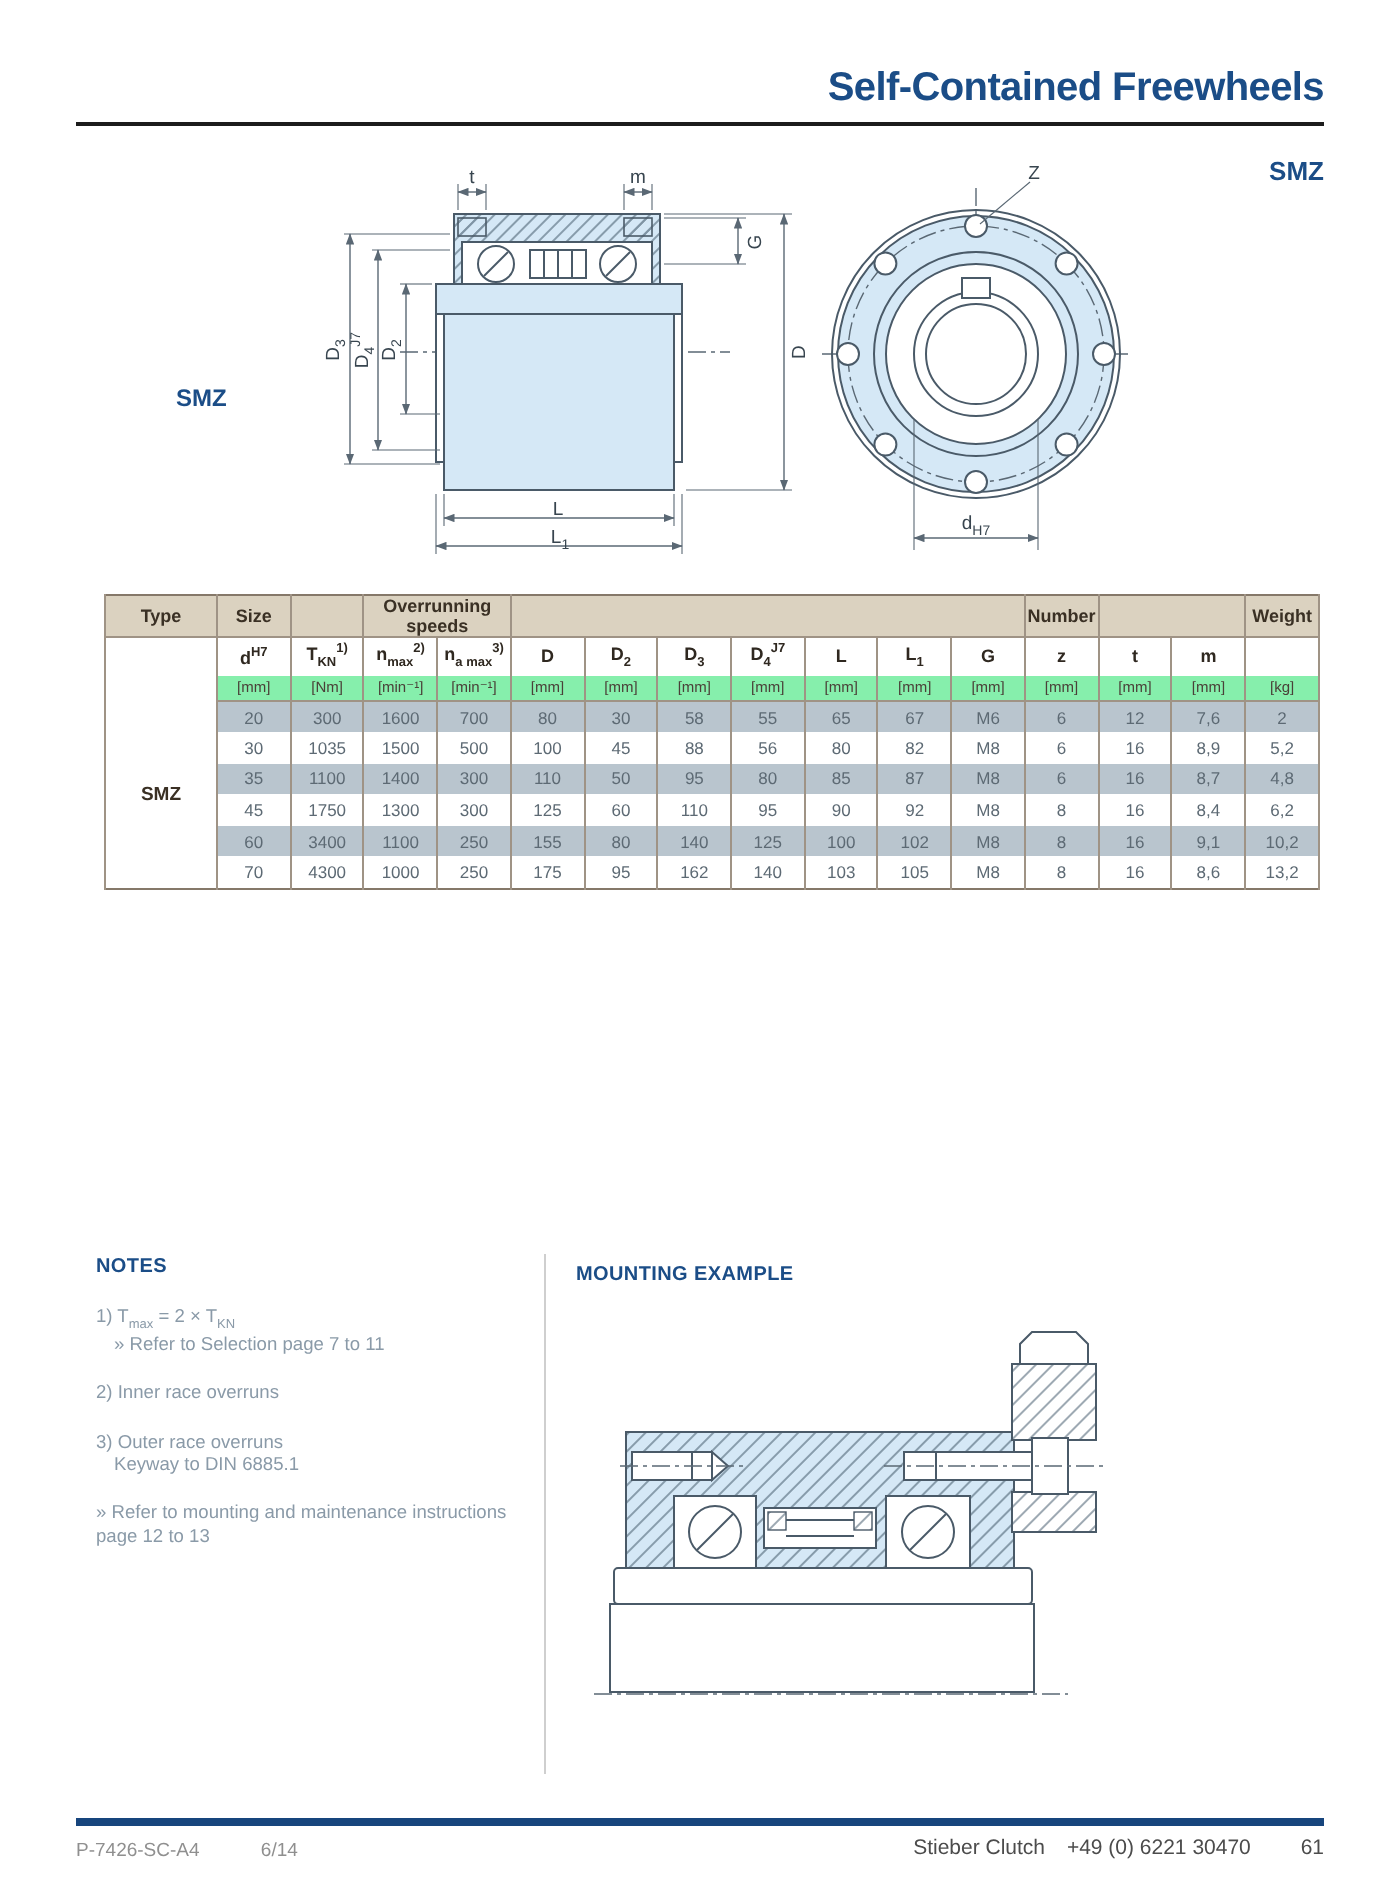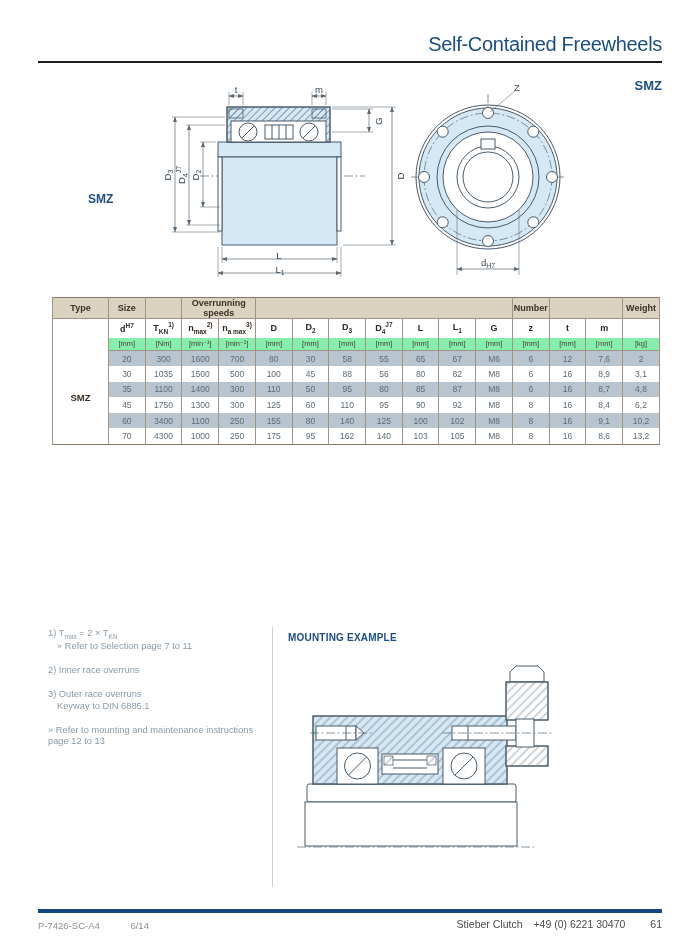--- a/index.html
+++ b/index.html
@@ -1,21 +1,21 @@
 <!DOCTYPE html>
 <html><head>
 <meta charset="utf-8">
 <style>
   * { margin:0; padding:0; box-sizing:border-box; }
   html,body { background:#ffffff; }
   body { font-family:"Liberation Sans","DejaVu Sans",sans-serif; }
   .sheet { position:relative; width:700px; height:950px; background:#fff; overflow:hidden; }
 
   
-  .page-title { position:absolute; top:33px; right:38px; font-size:20px; font-weight:normal;
+  .page-title { position:absolute; top:33px; right:38px; font-size:20px; font-weight:bold;
                 color:#1b4d87; letter-spacing:-0.3px; }
   .title-rule { position:absolute; top:61px; left:38px; width:624px; height:2px; background:#1c1c1c; }
   .series-top { position:absolute; top:78px; right:38px; font-size:13px; font-weight:bold; color:#1b4d87; }
   .series-left { position:absolute; top:192px; left:88px; font-size:12px; font-weight:bold; color:#1b4d87; }
 
   
   svg.draw { position:absolute; overflow:visible; }
   .s  { stroke:#4a5a68; stroke-width:1; fill:none; }
   .fw { fill:#ffffff; stroke:#4a5a68; stroke-width:1; }
   .fb { fill:#d5e8f6; stroke:#4a5a68; stroke-width:1; }
@@ -327,21 +327,21 @@
           <td>100</td>
           <td>45</td>
           <td>88</td>
           <td>56</td>
           <td>80</td>
           <td>82</td>
           <td>M8</td>
           <td>6</td>
           <td>16</td>
           <td>8,9</td>
-          <td>3,1</td>
+          <td>5,2</td>
         </tr>
         <tr class="alt">
           <td>35</td>
           <td>1100</td>
           <td>1400</td>
           <td>300</td>
           <td>110</td>
           <td>50</td>
           <td>95</td>
           <td>80</td>
@@ -401,20 +401,21 @@
           <td>M8</td>
           <td>8</td>
           <td>16</td>
           <td>8,6</td>
           <td>13,2</td>
         </tr>
       </tbody>
   </table>
 
   <div class="notes">
+    <h4>NOTES</h4>
     <p>
       <span>1) T</span><sub>max</sub><span> = 2 × T</span><sub>KN</sub><br>
       <span class="ind">» Refer to Selection page 7 to 11</span>
     </p>
     <p>2) Inner race overruns</p>
     <p>
       <span>3) Outer race overruns</span><br>
       <span class="ind">Keyway to DIN 6885.1</span>
     </p>
     <p>

